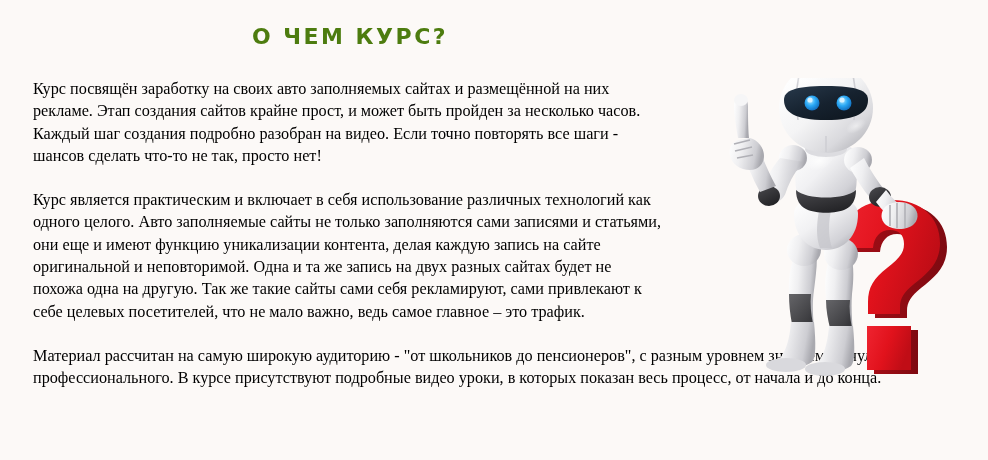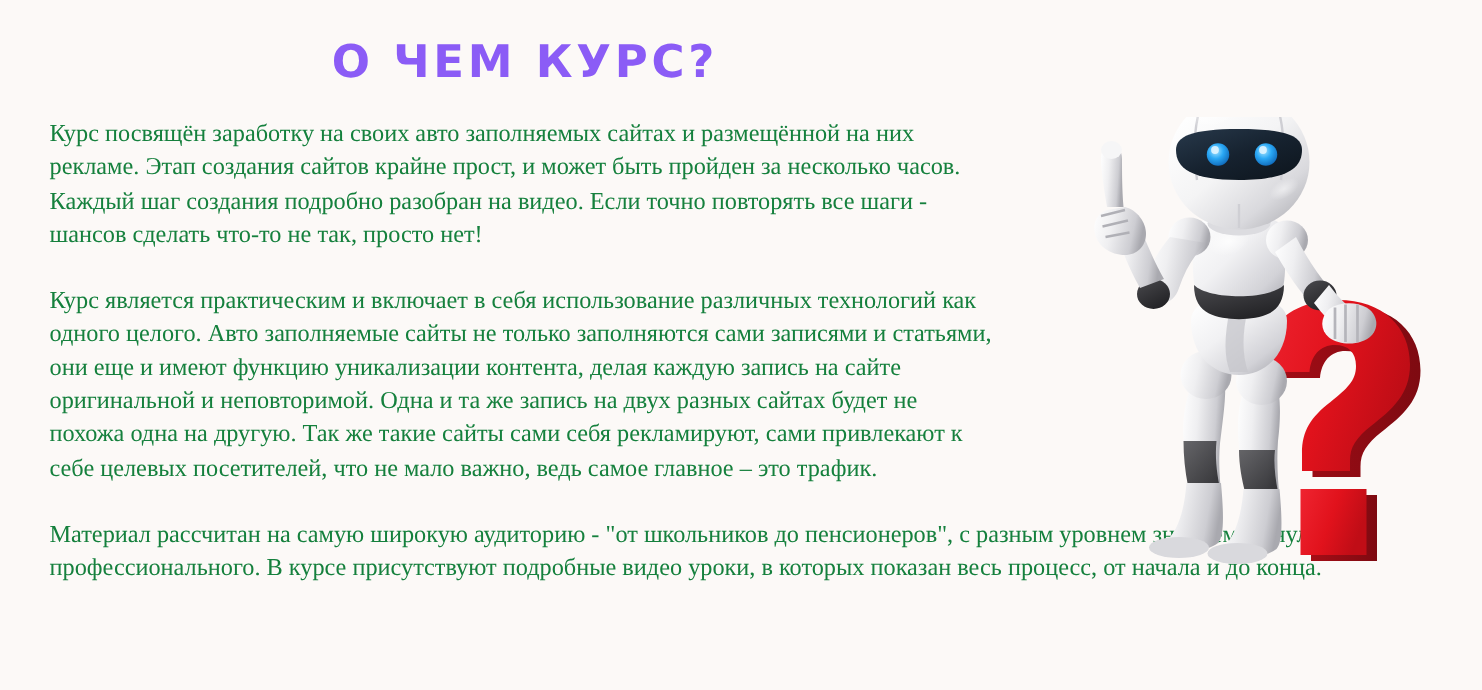--- a/index.html
+++ b/index.html
@@ -23,38 +23,38 @@
 
   
   #title {
     position: absolute;
     left: 0;
     top: 24px;
     width: 700px;
     text-align: center;
     font-family: "DejaVu Sans", sans-serif;
     font-weight: 700;
-    font-size: 30px;
+    font-size: 22px;
     letter-spacing: 2.5px;
-    color: #8b5cf6;
+    color: #4d7c0f;
     white-space: nowrap;
   }
 
   
   #copy {
     position: absolute;
     left: 33px;
     top: 78px;
     width: 920px;
   }
   .para {
     font-family: "Liberation Serif", serif;
     font-size: 16.2px;
     line-height: 22.3px;
-    color: #15803d;
+    color: #000000;
     margin: 0 0 22px 0;
     text-align: left;
     width: 630px;
   }
   .para.wide {
     width: 905px;
   }
   .para:last-child { margin-bottom: 0; }
 
   

